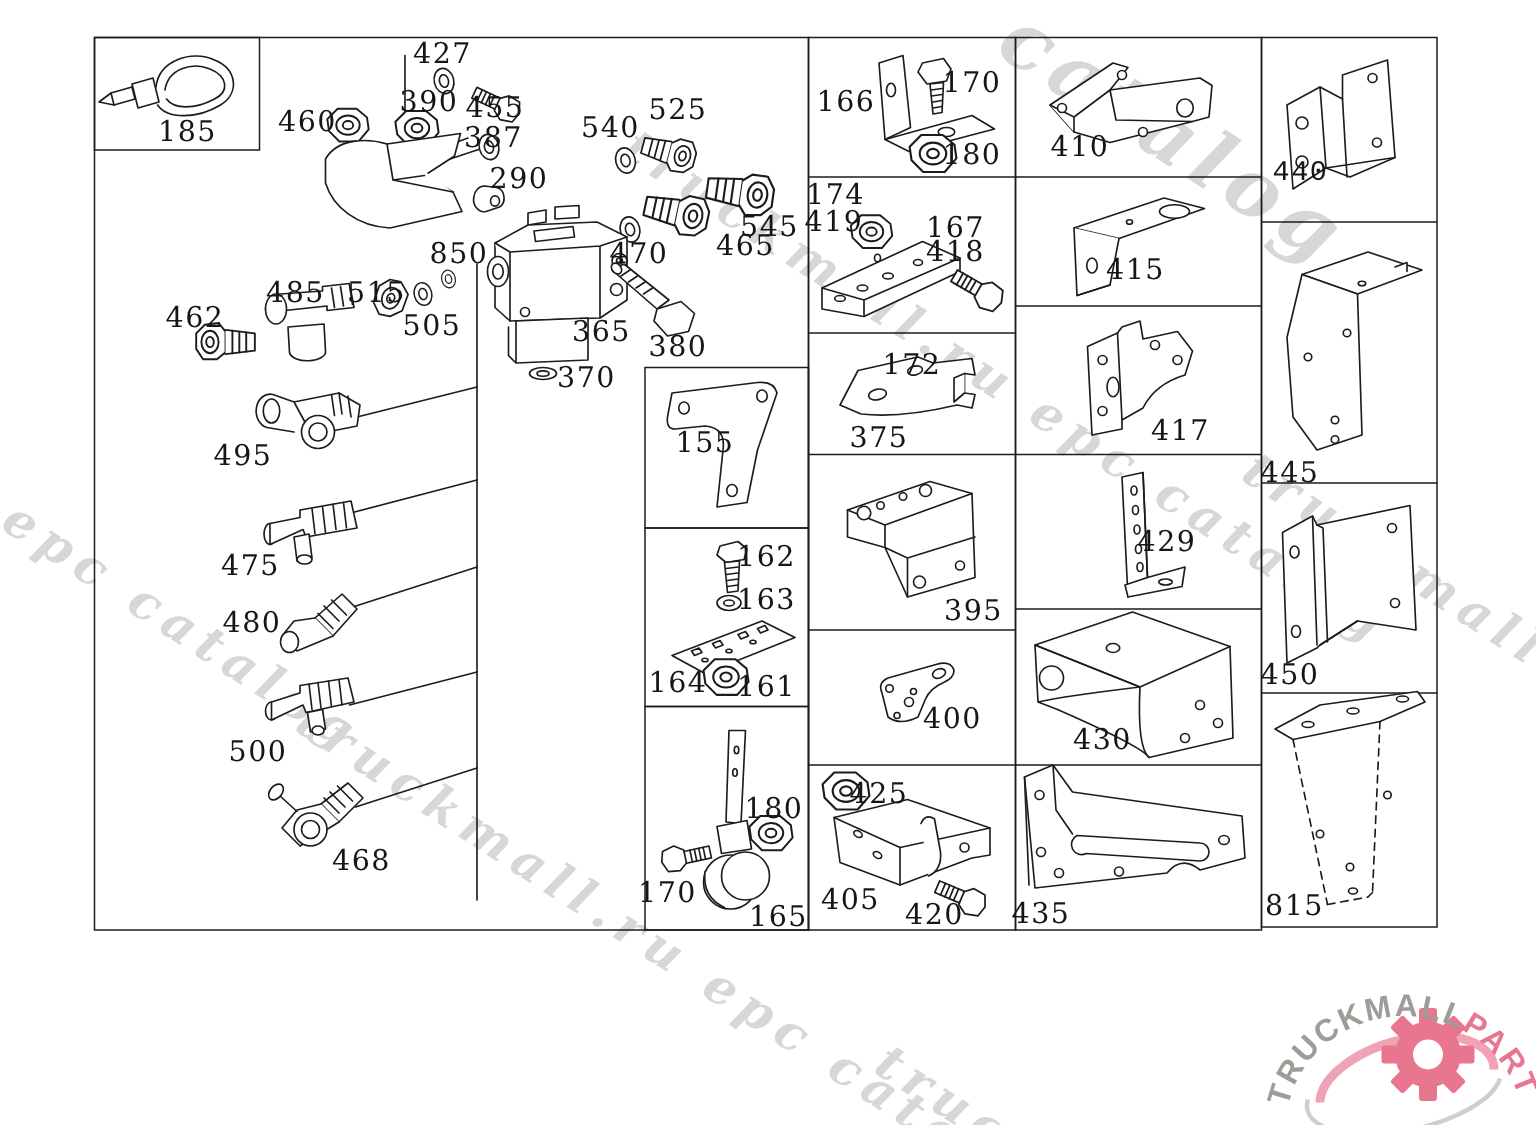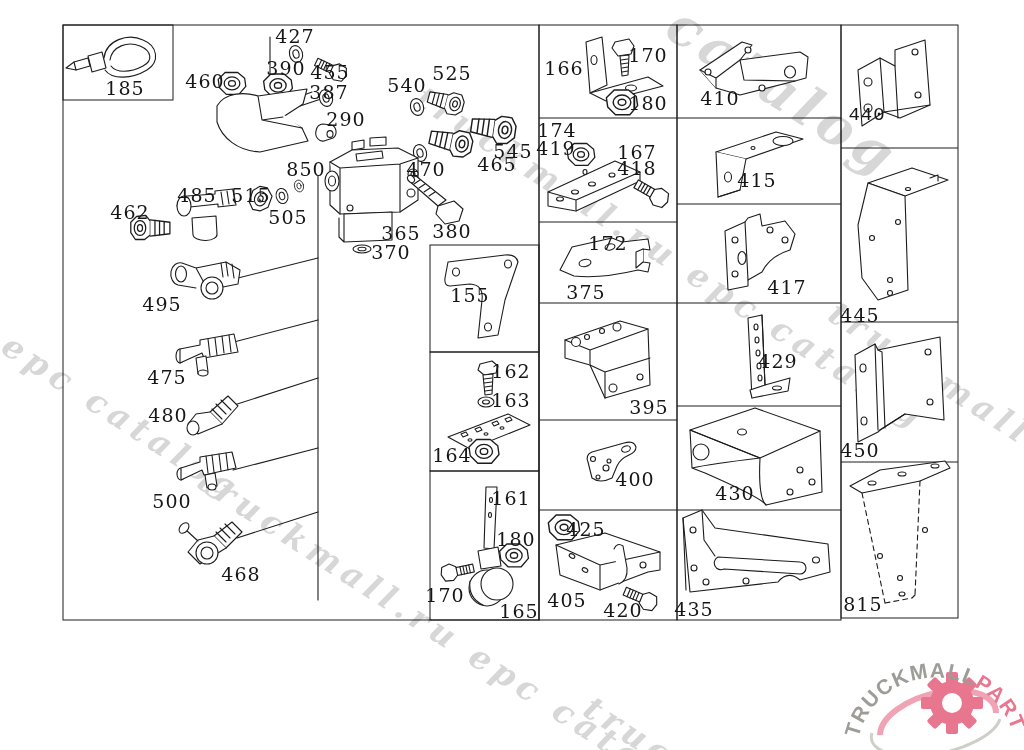--- a/index.html
+++ b/index.html
@@ -450,33 +450,33 @@
       <span class="plabel" style="left: 407px; top: 85px;">540</span>
       <span class="plabel" style="left: 452px; top: 73px;">525</span>
       <span class="plabel" style="left: 426px; top: 169px;">470</span>
       <span class="plabel" style="left: 474px; top: 164px; margin-left: 23px;">465</span>
       <span class="plabel" style="left: 513px; top: 151px;">545</span>
       <span class="plabel" style="left: 306px; top: 169px;">850</span>
       <span class="plabel" style="left: 251px; top: 177px; margin-top: 18px;">515</span>
       <span class="plabel" style="left: 288px; top: 217px;">505</span>
       <span class="plabel" style="left: 197px; top: 195px;">485</span>
       <span class="plabel" style="left: 130px; top: 212px;">462</span>
-      <span class="plabel" style="left: 401px; top: 233px;">365</span>
+      <span class="plabel" style="left: 401px; top: 221px;">365</span>
       <span class="plabel" style="left: 452px; top: 231px;">380</span>
       <span class="plabel" style="left: 391px; top: 252px;">370</span>
       <span class="plabel" style="left: 162px; top: 304px;">495</span>
       <span class="plabel" style="left: 167px; top: 377px;">475</span>
       <span class="plabel" style="left: 168px; top: 415px;">480</span>
       <span class="plabel" style="left: 172px; top: 501px;">500</span>
       <span class="plabel" style="left: 202px; top: 574px; margin-left: 39px;">468</span>
       <span class="plabel" style="left: 470px; top: 295px;">155</span>
       <span class="plabel" style="left: 511px; top: 371px;">162</span>
       <span class="plabel" style="left: 511px; top: 400px;">163</span>
       <span class="plabel" style="left: 452px; top: 455px;">164</span>
-      <span class="plabel" style="left: 511px; top: 458px; margin-top: 40px;">161</span>
+      <span class="plabel" style="left: 511px; top: 458px;">161</span>
       <span class="plabel" style="left: 516px; top: 539px;">180</span>
       <span class="plabel" style="left: 445px; top: 595px;">170</span>
       <span class="plabel" style="left: 519px; top: 611px;">165</span>
       <span class="plabel" style="left: 564px; top: 68px;">166</span>
       <span class="plabel" style="left: 648px; top: 55px;">170</span>
       <span class="plabel" style="left: 648px; top: 103px;">180</span>
       <span class="plabel" style="left: 557px; top: 130px;">174</span>
       <span class="plabel" style="left: 556px; top: 148px;">419</span>
       <span class="plabel" style="left: 637px; top: 152px;">167</span>
       <span class="plabel" style="left: 637px; top: 168px;">418</span>

